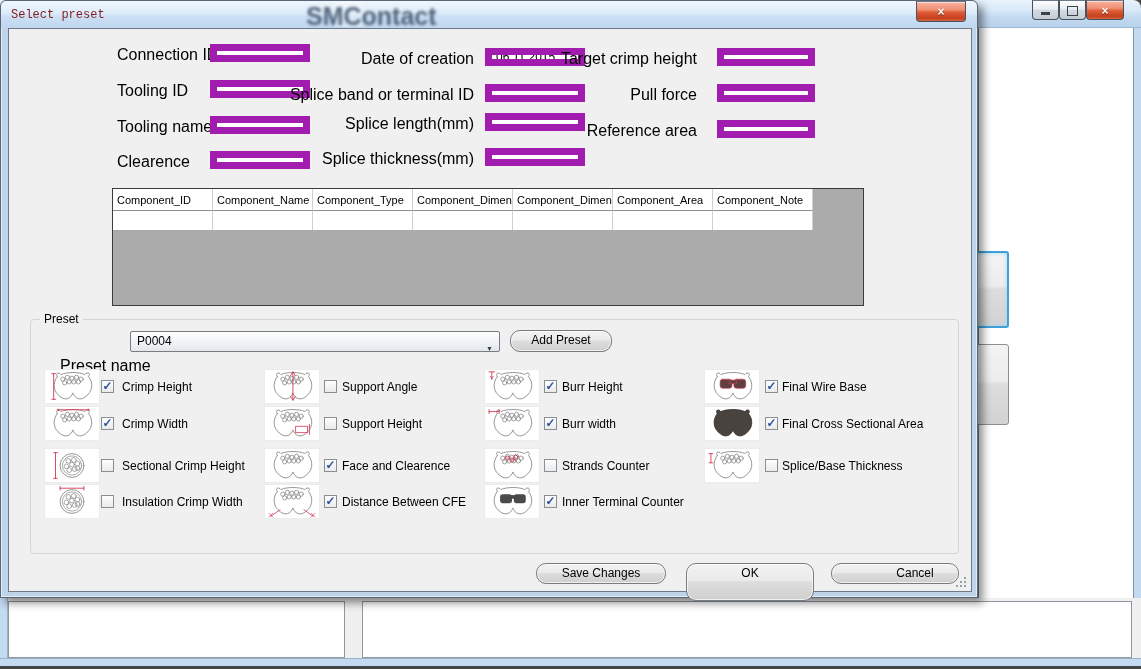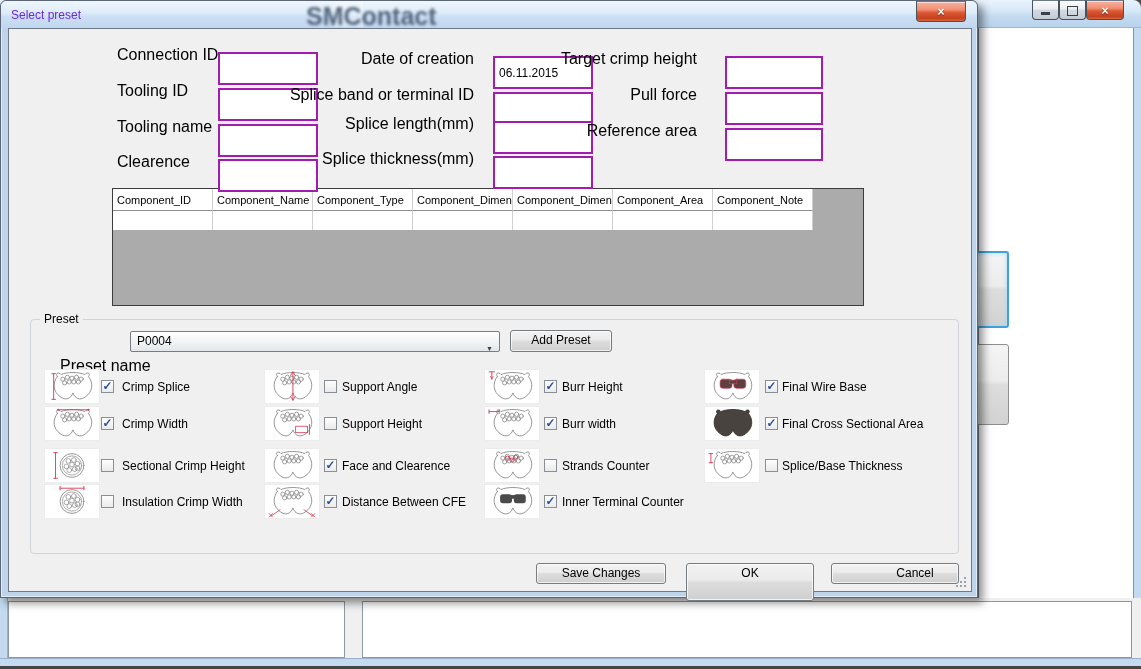--- a/index.html
+++ b/index.html
@@ -33,47 +33,47 @@
     text-shadow:0 1px 1px rgba(0,0,0,.5);}
   .glyph-minbar{display:inline-block;width:9px;height:3px;background:#3a4148;margin-top:11px;}
   .glyph-maxbox{display:inline-block;width:9px;height:8px;border:1px solid #3a4148;margin-top:5px;background:transparent;}
 
   
   .dialog{left:0;top:0;width:978px;height:598px;background:#bdd4eb;
     border:1px solid #5a6676;border-radius:6px 6px 0 0;
     box-shadow:5px 5px 8px rgba(0,0,0,.45), inset 0 0 0 1px rgba(255,255,255,.55);}
   .dlg-titlebar{left:0;top:0;width:976px;height:27px;border-radius:6px 6px 0 0;
     background:linear-gradient(#eff6fd,#ddecf9 45%,#ccdff4 58%,#c0d7ee);}
-  .dlg-title{left:10px;top:7px;font-size:12px;color:#6d28d9;}
+  .dlg-title{left:10px;top:7px;font-size:12px;color:#7f1d1d;font-family:Liberation Mono, monospace;}
   .dlg-ghost-title{left:305px;top:1px;font-size:25px;font-weight:bold;color:#31445c;
     filter:blur(1.6px);opacity:.8;}
   .dlg-sheen{left:333px;top:0;width:29px;height:26px;background:rgba(255,255,255,.3);}
   .dlg-close{left:915px;top:0;width:50px;height:21px;}
   .client{left:7px;top:27px;width:964px;height:564px;background:#f0f0f0;border:1px solid #707a86;}
 
   .flabel{font-size:16px;color:#000;white-space:nowrap;}
   .flabel.right{text-align:right;width:260px;}
-  input.ti{position:absolute;box-sizing:border-box;height:33px;border:2px solid #a21caf;
-    background:#fff;font-family:"Liberation Sans",sans-serif;font-size:12px;padding:0 4px;margin:8px;}
+  input.ti{position:absolute;box-sizing:border-box;height:18px;border:7px solid #a21caf;
+    background:#fff;font-family:"Liberation Sans",sans-serif;font-size:12px;padding:0 4px;margin:0;}
 
   
   .ctable{left:103px;top:159px;width:752px;height:118px;background:#ababab;border:1px solid #3c3c3c;overflow:hidden;}
   .thead,.trow{display:flex;}
   .th{width:100px;height:22px;background:#fff;border-right:1px solid #d0d0d0;border-bottom:1px solid #8f8f8f;
       font-size:11px;color:#000;padding:5px 3px 0 4px;box-sizing:border-box;white-space:nowrap;overflow:hidden;}
   .td{width:100px;height:19px;background:#fff;border-right:1px solid #d0d0d0;box-sizing:border-box;}
 
   
   .group{left:21px;top:290px;width:929px;height:235px;border:1px solid #d0d4d9;border-radius:4px;}
   .group-label{left:31px;top:283px;background:#f0f0f0;padding:0 4px;font-size:12px;}
   .combo{left:121px;top:302px;width:370px;height:21px;border:1px solid #767d84;border-radius:2px;
     background:linear-gradient(#fefefe,#f1f3f5 55%,#e4e7ea);font-size:12px;line-height:19px;padding-left:6px;}
   .combo .arrow{position:absolute;right:6px;top:7px;font-size:7px;color:#39404a;}
   .btn{background:linear-gradient(#f2f2f2,#ebebeb 45%,#dddddd 50%,#cfcfcf);
-    border:1px solid #777c80;border-radius:3px;font-size:12px;text-align:center;line-height:19px;
+    border:1px solid #777c80;border-radius:10px;font-size:12px;text-align:center;line-height:19px;
     box-shadow:inset 0 0 0 1px rgba(255,255,255,.7);cursor:default;}
   .icon-box{width:54px;height:33px;background:#fff;box-shadow:0 0 0 1px #ececec;}
   .cb{width:13px;height:13px;background:linear-gradient(#fefefe,#eaeaea);border:1px solid #898f94;
     font-weight:bold;font-size:12px;line-height:11px;color:#2b4f9e;text-align:center;}
   .pl{font-size:12px;white-space:nowrap;}
 
   .grip{right:5px;bottom:4px;width:12px;height:12px;}
   .grip::after{content:"";position:absolute;right:0;bottom:0;width:2px;height:2px;background:#98a0a8;
     box-shadow:0 -4px #98a0a8,0 -8px #98a0a8,-4px 0 #98a0a8,-4px -4px #98a0a8,-8px 0 #98a0a8;}
 </style>
@@ -169,21 +169,21 @@
             <circle cx="27" cy="9" r="2.3" fill="none" stroke="#8c8c8c" stroke-width="0.9"></circle>
             <circle cx="32" cy="8" r="2.3" fill="none" stroke="#8c8c8c" stroke-width="0.9"></circle>
             <circle cx="37" cy="10" r="2.3" fill="none" stroke="#8c8c8c" stroke-width="0.9"></circle>
             <circle cx="19" cy="14" r="2.3" fill="none" stroke="#8c8c8c" stroke-width="0.9"></circle>
             <circle cx="24" cy="13" r="2.3" fill="none" stroke="#8c8c8c" stroke-width="0.9"></circle>
             <circle cx="29" cy="13" r="2.3" fill="none" stroke="#8c8c8c" stroke-width="0.9"></circle>
             <circle cx="34" cy="13" r="2.3" fill="none" stroke="#8c8c8c" stroke-width="0.9"></circle>
             <path d="M7 4 V32 M5 4 H9 M5 32 H9" fill="none" stroke="#d43d57" stroke-width="1"></path>
           </svg></div>
         <div class="abs cb checked" style="left: 92px; top: 351px;">✓</div>
-        <div class="abs pl" style="left: 113px; top: 351px;">Crimp Splice</div>
+        <div class="abs pl" style="left: 113px; top: 351px;">Crimp Height</div>
         <div class="abs icon-box" style="left: 36px; top: 378px;"><svg viewBox="0 0 54 36" width="54" height="33" xmlns="http://www.w3.org/2000/svg" fill="none" stroke-linecap="round">
             <path d="M11 7 C8 3 13 2 15 5 C21 2 35 2 41 5 C43 2 48 3 45 7 C51 15 49 24 42 29 C36 34 30 31 28 25 C26 31 20 34 14 29 C7 24 5 15 11 7 Z" fill="#fff" stroke="#8c8c8c" stroke-width="1"></path>
             <circle cx="17" cy="10" r="2.3" fill="none" stroke="#8c8c8c" stroke-width="0.9"></circle>
             <circle cx="22" cy="8" r="2.3" fill="none" stroke="#8c8c8c" stroke-width="0.9"></circle>
             <circle cx="27" cy="9" r="2.3" fill="none" stroke="#8c8c8c" stroke-width="0.9"></circle>
             <circle cx="32" cy="8" r="2.3" fill="none" stroke="#8c8c8c" stroke-width="0.9"></circle>
             <circle cx="37" cy="10" r="2.3" fill="none" stroke="#8c8c8c" stroke-width="0.9"></circle>
             <circle cx="19" cy="14" r="2.3" fill="none" stroke="#8c8c8c" stroke-width="0.9"></circle>
             <circle cx="24" cy="13" r="2.3" fill="none" stroke="#8c8c8c" stroke-width="0.9"></circle>
             <circle cx="29" cy="13" r="2.3" fill="none" stroke="#8c8c8c" stroke-width="0.9"></circle>

